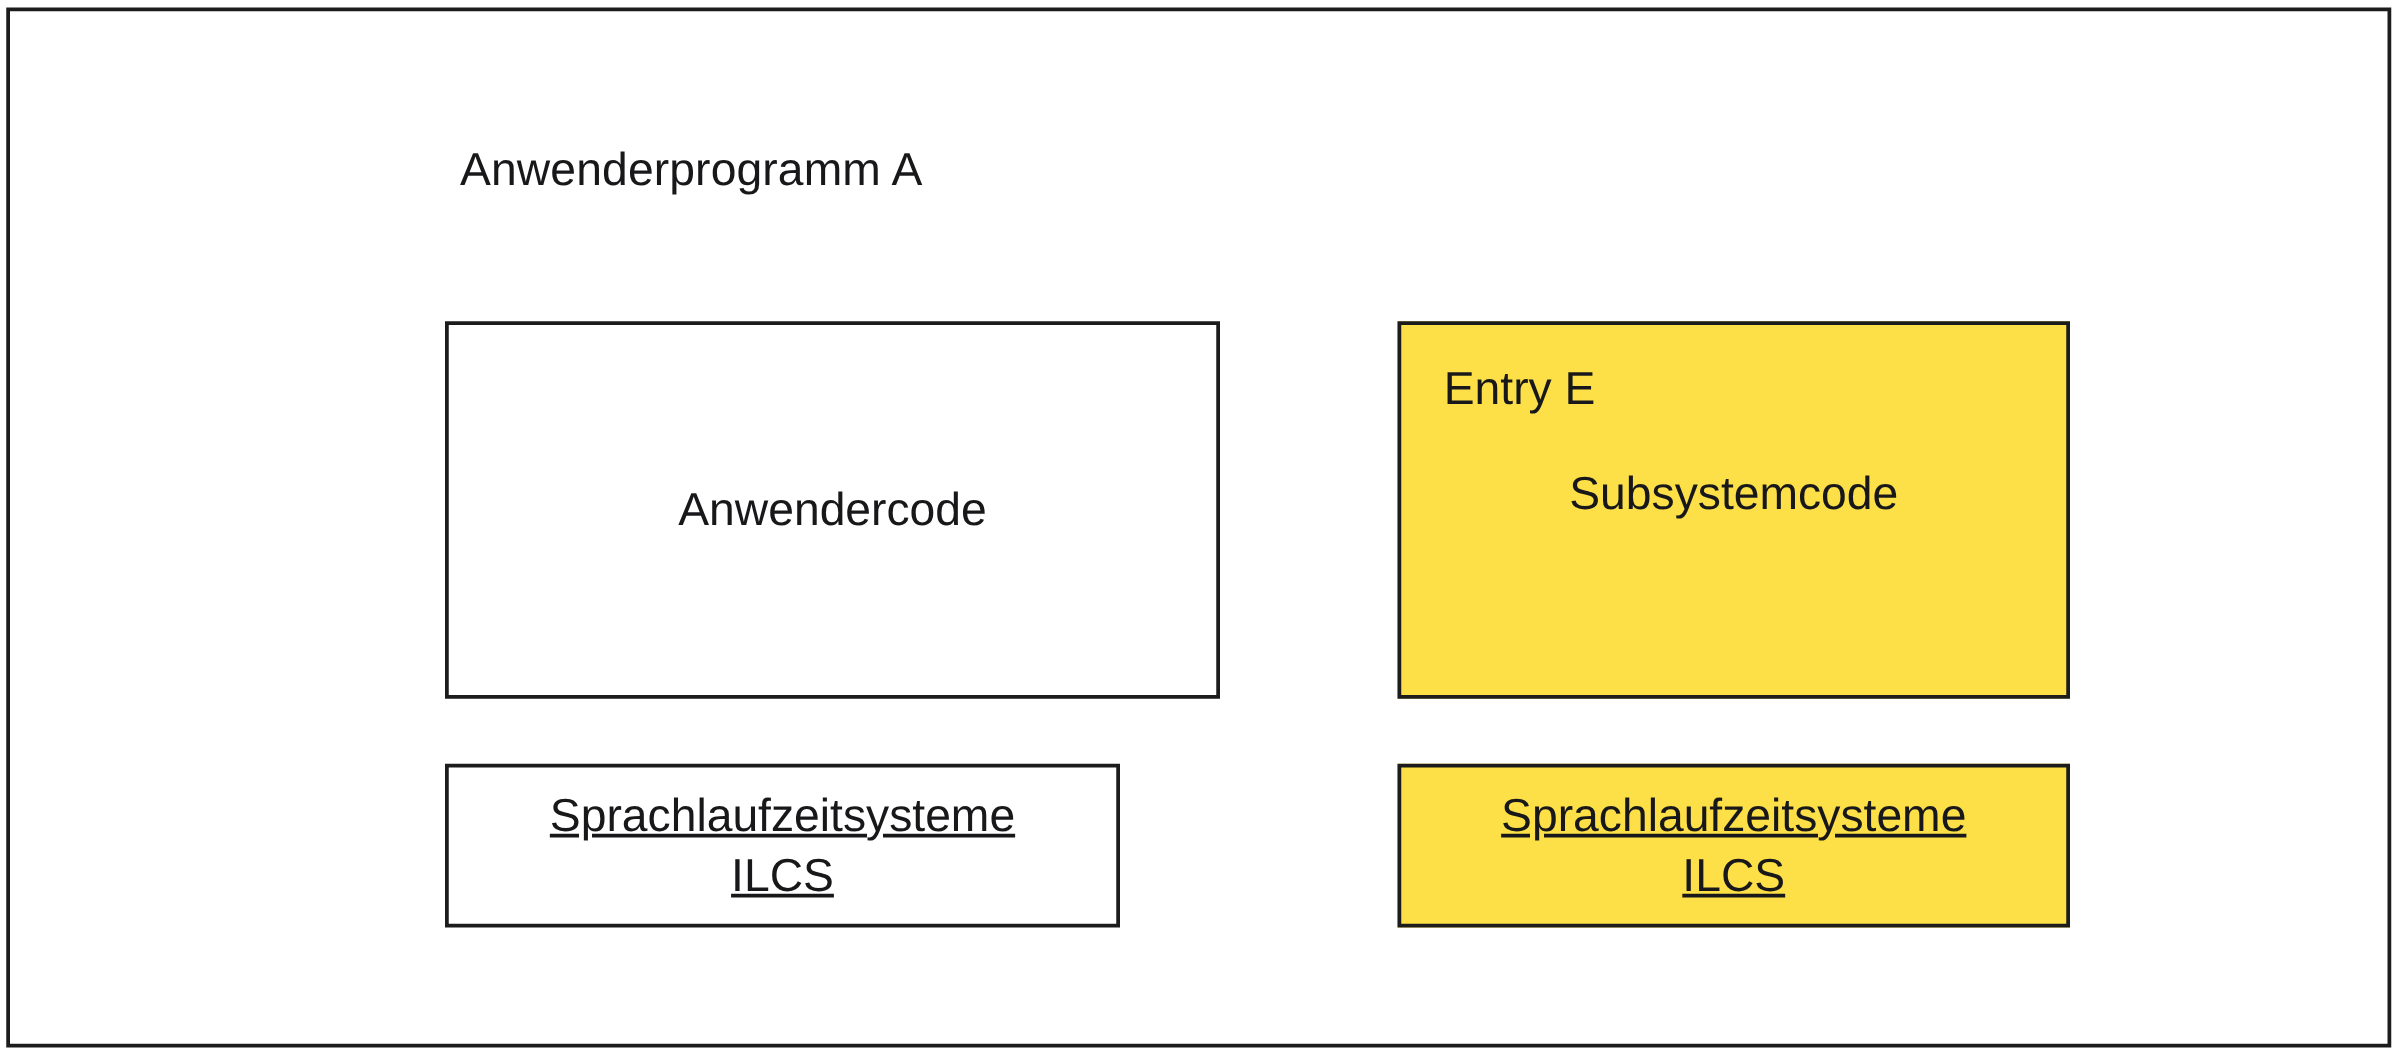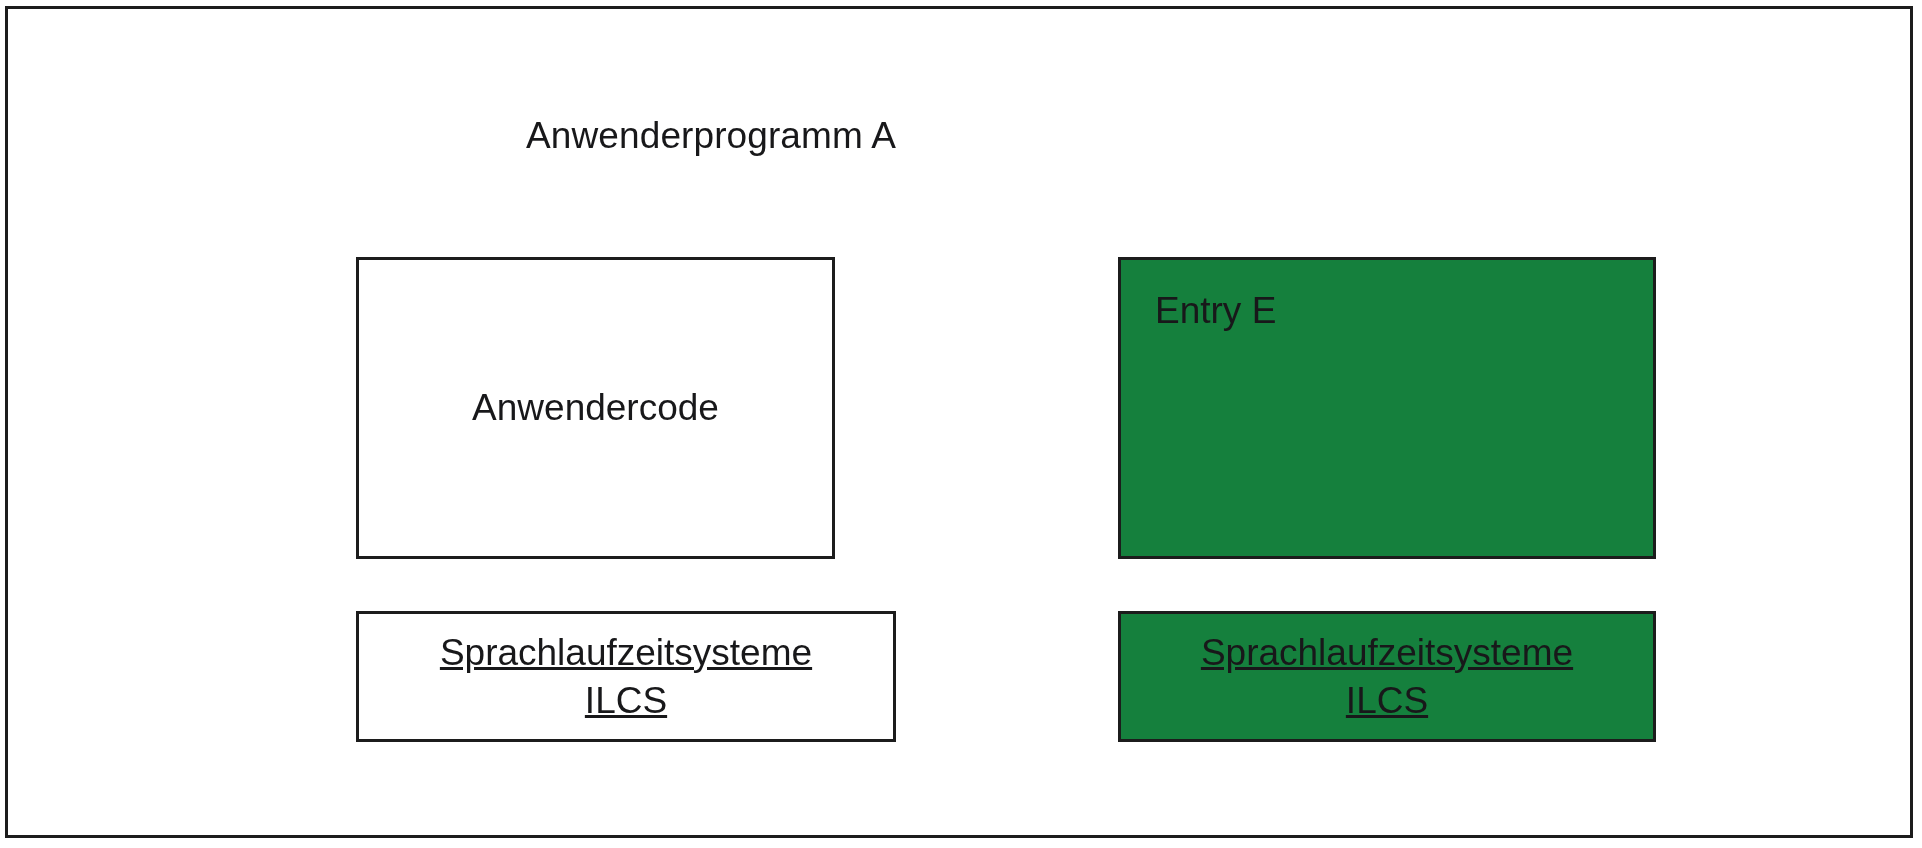--- a/index.html
+++ b/index.html
@@ -38,44 +38,44 @@
     top: 0;
     height: 100%;
   }
   .column-left  { left: 348px;  width: 540px; }
   .column-right { left: 1110px; width: 538px; }
 
   
   .column-title {
     position: absolute;
     top: 105px;
-    left: 0;
+    left: 12px;
     width: 100%;
-    text-align: right;
+    text-align: left;
     font-size: 37px;
     line-height: 44px;
     color: #18181a;
     letter-spacing: 0.1px;
     white-space: nowrap;
   }
 
   
   .box {
     position: absolute;
     box-sizing: border-box;
     border: 3px solid #1c1c1c;
   }
   .box-plain  { background: #ffffff; }
-  .box-shaded { background: #15803d; }
+  .box-shaded { background: #fde047; }
 
   
   .box-code {
     top: 248px;
     left: 0;
-    width: 479px;
+    width: 620px;
     height: 302px;
   }
   .column-right .box-code { width: 538px; }
 
   
   .box-runtime {
     top: 602px;
     left: 0;
     width: 540px;
     height: 131px;
@@ -145,20 +145,21 @@
         </div>
       </div>
 
     </div>
 
     <div class="column column-right">
 
 
       <div class="box box-shaded box-code">
         <div class="entry-label">Entry E</div>
+        <div class="subsystem-code-label">Subsystemcode</div>
       </div>
 
       <div class="box box-shaded box-runtime">
         <div class="box-centered-text">
           <span class="runtime-text-line">Sprachlaufzeitsysteme</span>
           <span class="runtime-text-line">ILCS</span>
         </div>
       </div>
 
     </div>

